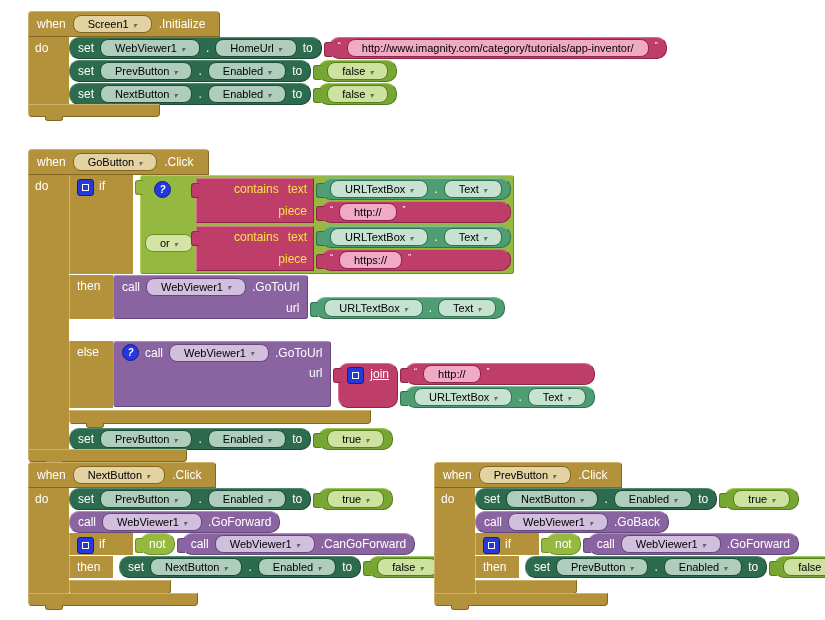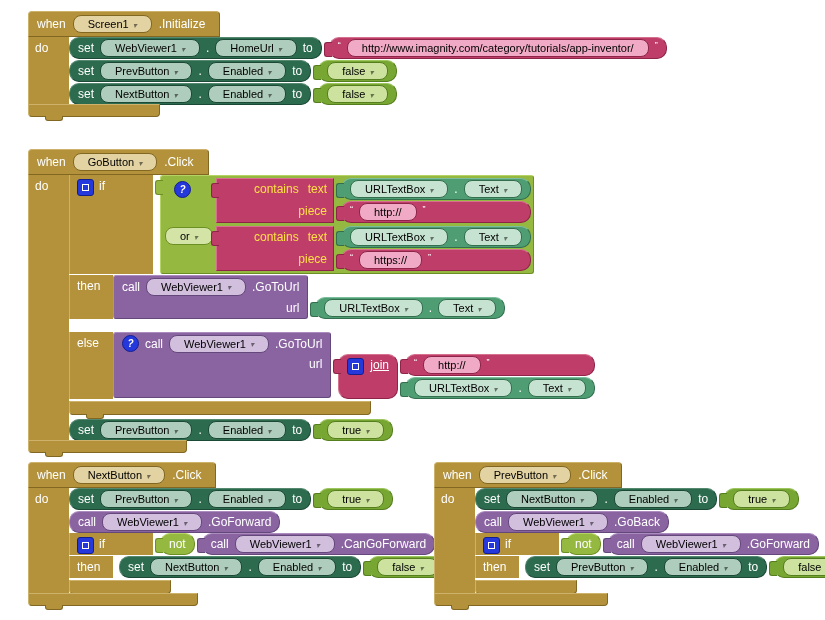--- a/index.html
+++ b/index.html
@@ -49,32 +49,32 @@
   .r + .r{margin-top:1px;}
   .mt4{margin-top:4px !important;}
   .bbar{height:11px;background:var(--bg);border:1px solid;border-color:var(--hi) var(--lo) var(--lo) var(--hi);
         border-radius:0 0 4px 4px;margin-top:-1px;position:relative;z-index:1;}
   .bbar::after,.ifbar::after{content:"";position:absolute;bottom:-5px;left:16px;width:16px;height:4px;
         background:var(--bg);border:1px solid var(--lo);border-top:none;border-radius:0 0 3px 3px;}
 
   .ifblk{display:flex;flex-direction:column;align-items:flex-start;}
   .ifrow{display:flex;align-items:center;}
   .ifrow + .ifrow{margin-top:1px;}
-  .ifrow.gap{margin-top:13px;}
+  .ifrow.gap{margin-top:22px;}
   .ifcell{flex:none;align-self:stretch;background:var(--bg);border-left:1px solid var(--hi);color:#fff;
           font-size:12px;display:flex;gap:5px;padding:4px 0 0 7px;box-sizing:border-box;align-items:flex-start;}
-  .w64{width:84px;} .w44{width:44px;}
+  .w64{width:64px;} .w44{width:44px;}
   .ifbar{height:12px;background:var(--bg);border:1px solid;border-color:var(--hi) var(--lo) var(--lo) var(--hi);
          border-radius:0 0 4px 4px;margin-top:2px;position:relative;}
 
   .orblk{display:flex;background:var(--bg);border:1px solid;border-color:var(--hi) var(--lo) var(--lo) var(--hi);
          border-radius:3px;padding:2px;position:relative;}
   .orleft{width:46px;position:relative;flex:none;}
   .orleft .qicon{position:absolute;top:3px;left:11px;}
-  .orleft .orfld{position:absolute;top:49px;left:2px;}
+  .orleft .orfld{position:absolute;top:56px;left:2px;}
   .orstacks{display:flex;flex-direction:column;gap:3px;}
 
   .cond{display:grid;grid-template-columns:max-content max-content;}
   .cbody{grid-area:1/1/3/2;width:118px;height:45px;display:flex;flex-direction:column;align-items:flex-end;
          justify-content:space-between;padding:3px 6px 4px;box-sizing:border-box;background:var(--bg);
          border:1px solid;border-color:var(--hi) var(--lo) var(--lo) var(--hi);color:#fde047;font-size:12px;
          position:relative;}
   .cl{display:flex;gap:9px;}
   .c1{grid-area:1/2;} .c2{grid-area:2/2;margin-top:1px;}
 

